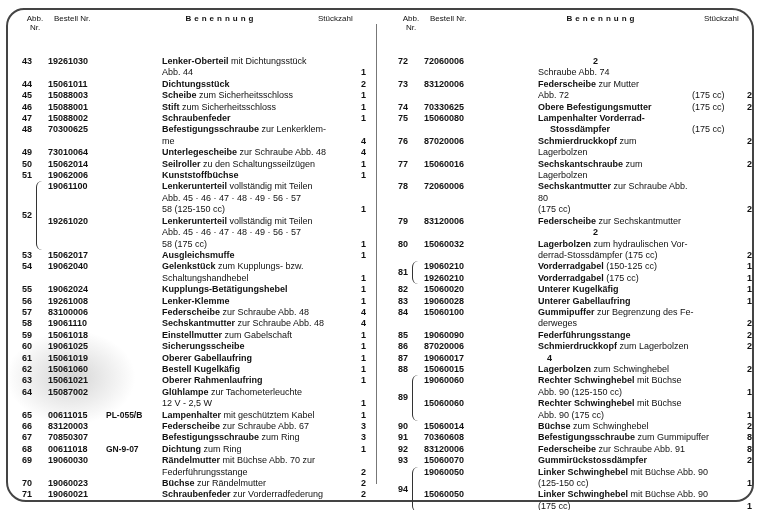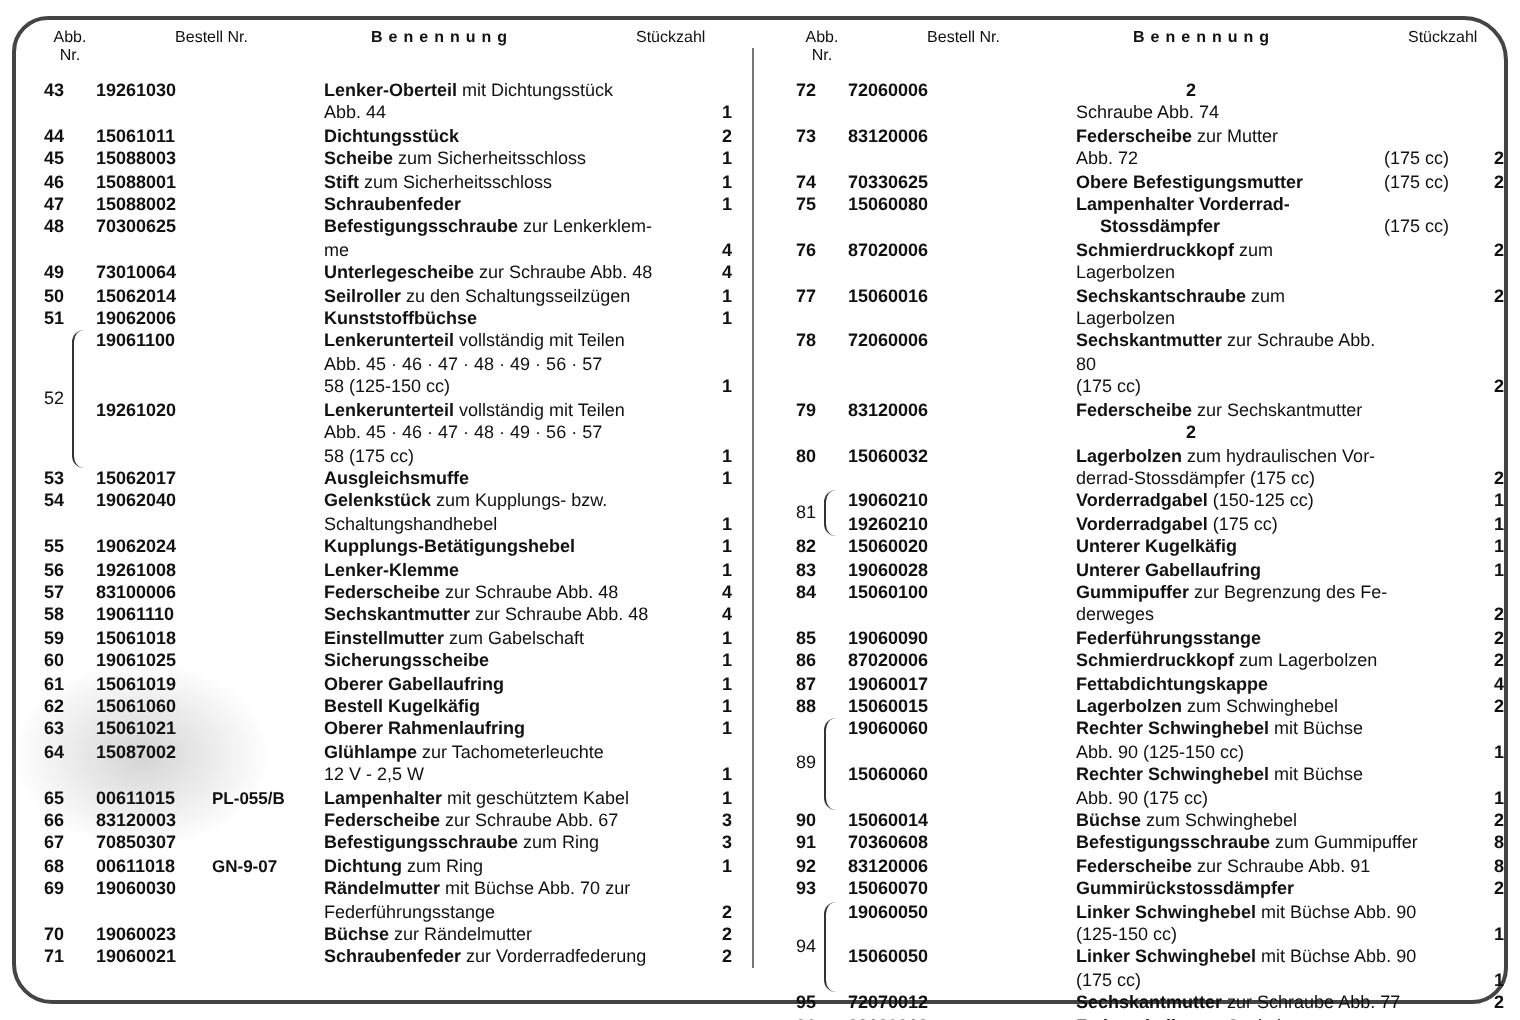--- a/index.html
+++ b/index.html
@@ -4,35 +4,35 @@
 <style>
   html, body { margin:0; padding:0; background:#ffffff; }
   body { width:760px; height:510px; position:relative; overflow:hidden;
          font-family:"Liberation Sans", sans-serif; color:#111; }
   .sheet { position:absolute; left:6px; top:8px; width:748px; height:494px;
            border:2px solid #444; border-radius:18px 22px 18px 20px; box-sizing:border-box; }
   .col { position:absolute; top:14px; font-size:9px; line-height:11.4px; }
   .col.left { left:22px; width:344px; }
   .col.right { left:398px; width:354px; }
   .divider { position:absolute; left:376px; top:24px; width:1px; height:460px; background:#777; }
-  .hdr { display:flex; font-size:8px; line-height:9px; margin-bottom:8px; }
+  .hdr { display:flex; font-size:8px; line-height:9px; margin-bottom:24px; }
   .hdr .h-abb { width:26px; text-align:center; }
-  .hdr .h-best { width:70px; text-align:right; margin-left:6px; }
+  .hdr .h-best { width:70px; text-align:left; margin-left:6px; }
   .hdr .h-ben { flex:1; text-align:center; letter-spacing:3px; font-weight:bold; }
   .hdr .h-st { width:48px; text-align:left; }
   .row { display:flex; align-items:flex-start; }
   .abb { width:26px; font-weight:bold; }
   .best { width:58px; font-weight:bold; }
   .extra { width:56px; font-weight:bold; font-size:8.5px; }
   .desc { flex:1; padding-right:4px; }
   .desc b { font-weight:bold; }
   .qty { width:14px; text-align:right; font-weight:bold; }
   .cc { width:46px; text-align:left; }
   .brace-group { display:flex; }
-  .brace-num { width:26px; display:flex; align-items:center; font-weight:normal; position:relative; }
+  .brace-num { width:26px; display:flex; align-items:center; font-weight:bold; position:relative; }
   .brace-num span.brace { position:absolute; left:14px; top:0; bottom:0; width:6px;
         border-left:1px solid #333; border-radius:6px 0 0 6px; }
   .brace-body { flex:1; }
   .smudge { position:absolute; left:6px; top:330px; width:130px; height:95px;
         background:radial-gradient(ellipse at center, rgba(160,160,160,0.45), rgba(255,255,255,0) 70%); }
 </style>
 </head>
 <body>
 
 <div class="sheet"></div>
@@ -518,21 +518,20 @@
         <div class="abb">86</div>
         <div class="best">87020006</div>
         <div class="extra"></div>
         <div class="desc"><b>Schmierdruckkopf</b><span> zum Lagerbolzen</span></div>
         <div class="qty">2</div>
       </div>
       <div class="row">
         <div class="abb">87</div>
         <div class="best">19060017</div>
         <div class="extra"></div>
-        <div class="desc"><b>Fettabdichtungskappe</b><span></span></div>
         <div class="qty">4</div>
       </div>
       <div class="row">
         <div class="abb">88</div>
         <div class="best">15060015</div>
         <div class="extra"></div>
         <div class="desc"><b>Lagerbolzen</b><span> zum Schwinghebel</span></div>
         <div class="qty">2</div>
       </div>
     </div>

